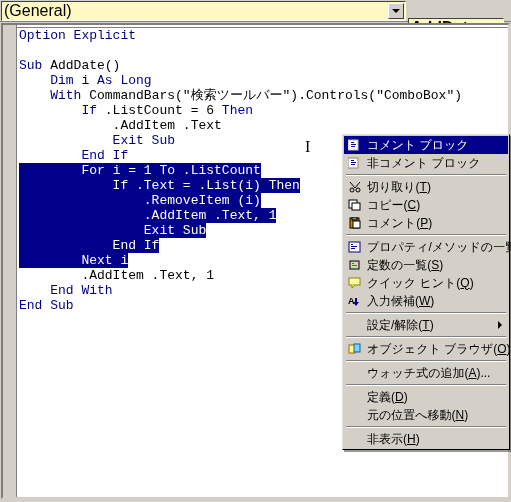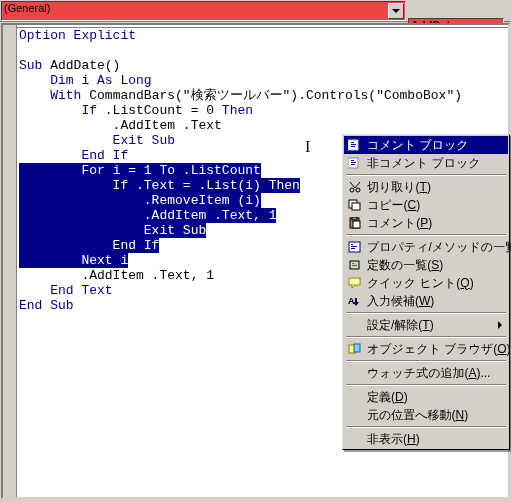--- a/index.html
+++ b/index.html
@@ -15,30 +15,30 @@
   .toolbar {
     display: flex;
     height: 22px;
     background: #d4d0c8;
     border-bottom: 1px solid #808080;
     align-items: center;
     gap: 2px;
     padding: 1px;
   }
   .combo {
-    background: #ef4444;
+    background: #fef9c3;
     border: 1px solid #404040;
     border-right-color: #fff;
     border-bottom-color: #fff;
     height: 20px;
     display: flex;
-    align-items: flex-start;
+    align-items: center;
     padding: 0 2px;
     font-family: sans-serif;
-    font-size: 11px;
+    font-size: 16px;
     position: relative;
   }
   .combo-left { width: 405px; }
   .combo-right { width: 96px; margin-top: 34px; }
   .combo .arrow {
     position: absolute;
     right: 1px;
     top: 1px;
     width: 16px;
     height: 16px;
@@ -156,33 +156,33 @@
 </div>
 
 <div class="code-area">
   <div class="gutter"></div>
   <div class="hr-top"></div>
 <pre class="code"><span class="kw">Option Explicit</span>
 
 <span class="kw">Sub</span><span> AddDate()</span>
 <span class="kw">    Dim</span><span> i </span><span class="kw">As Long</span>
 <span class="kw">    With</span><span> CommandBars("検索ツールバー").Controls("ComboBox")</span>
-<span class="kw">        If</span><span> .ListCount = 0 </span><span class="kw">Then</span>
+<span class="kw">        If</span><span> .ListCount = 6 </span><span class="kw">Then</span>
 <span>            .AddItem .Text</span>
 <span class="kw">            Exit Sub</span>
 <span class="kw">        End If</span>
 <span class="sel"><span class="kw">        For</span><span> i = 1 </span><span class="kw">To</span><span> .ListCount</span></span>
 <span class="sel"><span class="kw">            If</span><span> .Text = .List(i) </span><span class="kw">Then</span></span>
 <span class="sel">                .RemoveItem (i)</span>
 <span class="sel">                .AddItem .Text, 1</span>
 <span class="sel"><span class="kw">                Exit Sub</span></span>
 <span class="sel"><span class="kw">            End If</span></span>
 <span class="sel"><span class="kw">        Next</span><span> i</span></span>
 <span>        .AddItem .Text, 1</span>
-<span class="kw">    End Text</span>
+<span class="kw">    End With</span>
 <span class="kw">End Sub</span>
 </pre>
   <span class="ibeam" style="left:302px;top:113px;">I</span>
 </div>
 
 <div class="ctx">
   <div class="mi hov">
     <span class="ic">
       <svg width="14" height="12">
           <rect x="0" y="1" width="10" height="10" fill="#fff" stroke="#c0c0c0"></rect>

